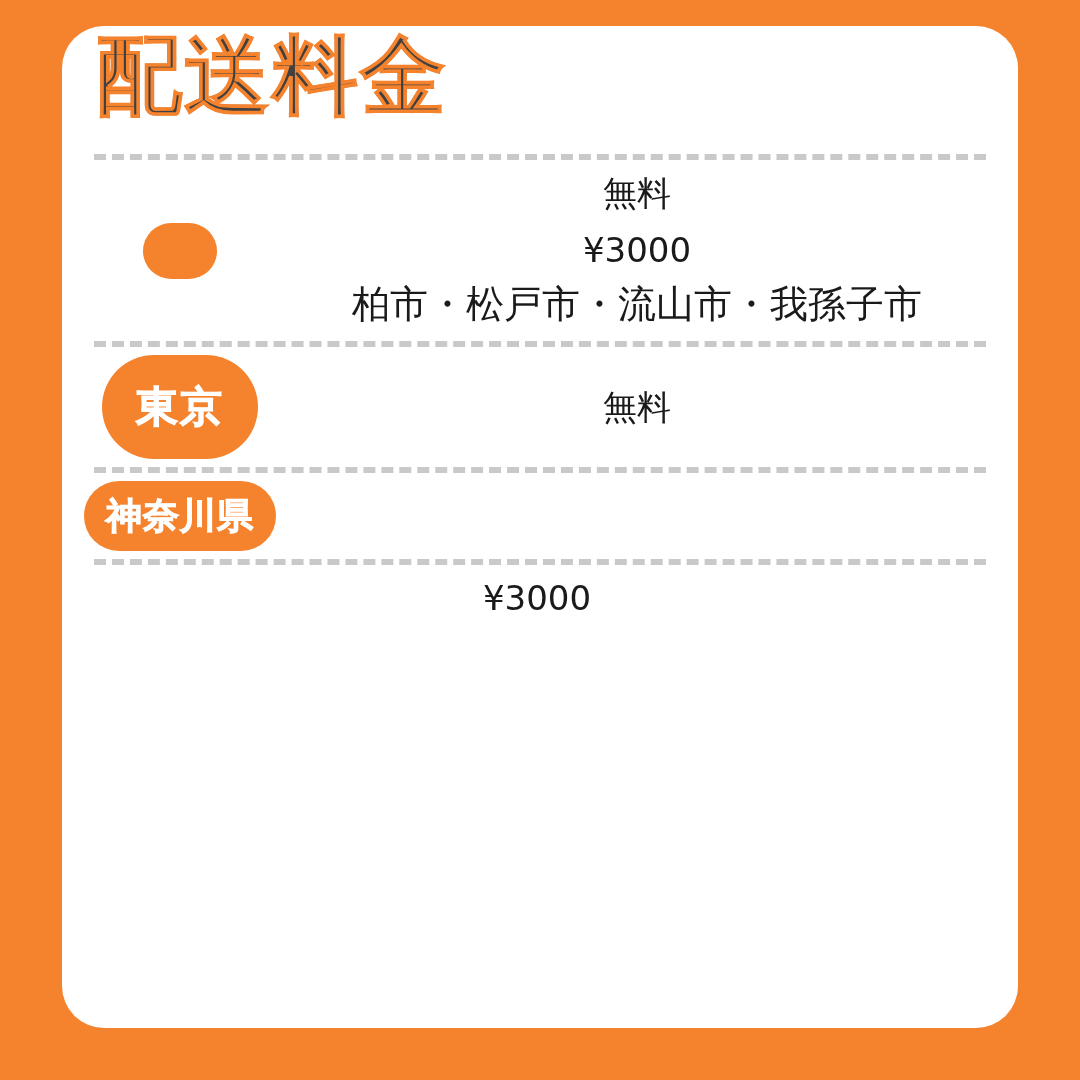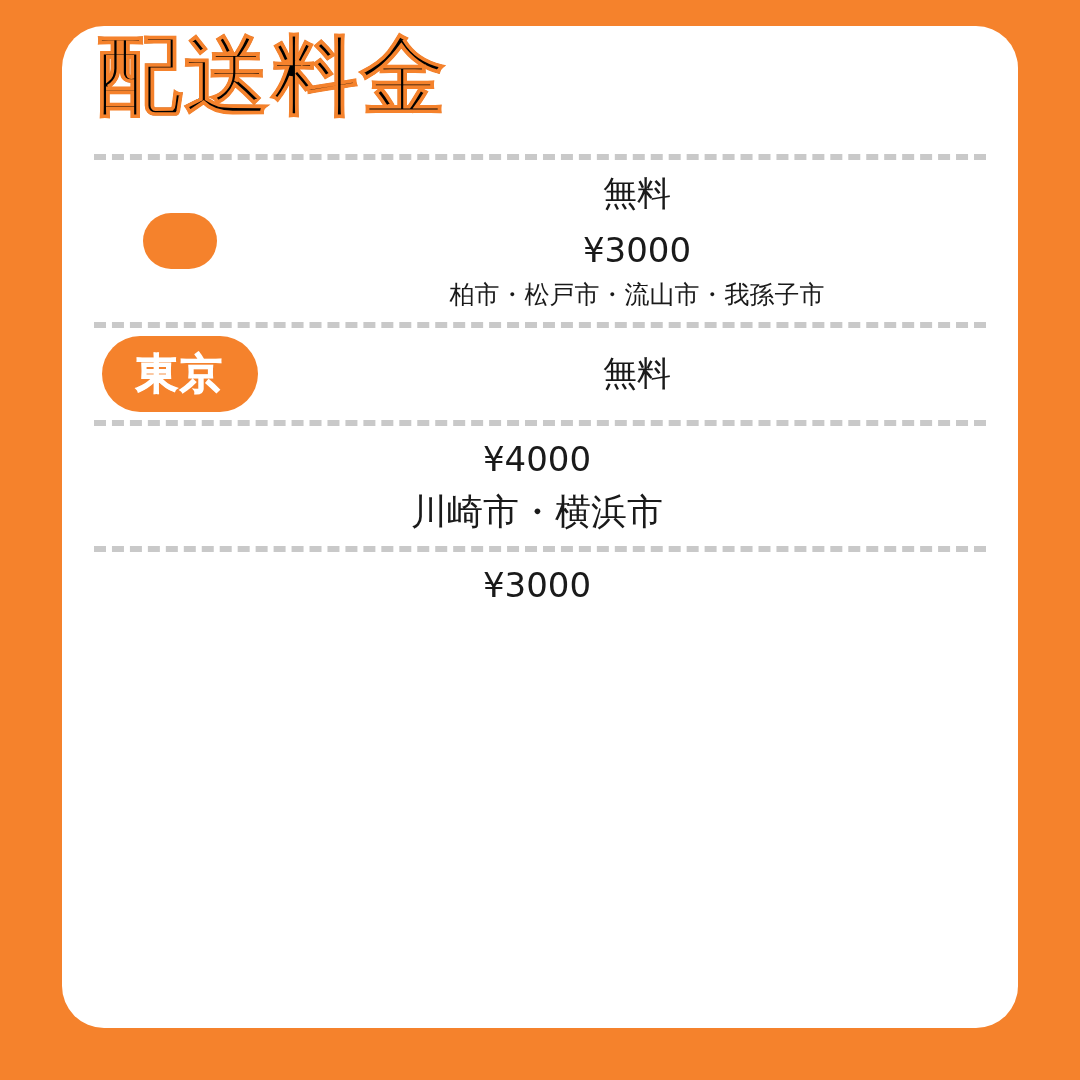--- a/index.html
+++ b/index.html
@@ -34,21 +34,21 @@
   }
 
   
   .title {
     position: absolute;
     left: 96px;
     top: 28px;
     font-family: "DejaVu Sans", "Liberation Sans", sans-serif;
     font-size: 86px;
     font-weight: bold;
-    color: #000000;
+    color: #404040;
     letter-spacing: 2px;
     line-height: 1.1;
     z-index: 5;
     -webkit-text-stroke: 1px #F5822C;
   }
 
   
   .content {
     position: absolute;
     left: 62px;
@@ -92,21 +92,21 @@
 
   .badge-vertical {
     writing-mode: vertical-rl;
     font-size: 44px;
     padding: 22px 12px;
     letter-spacing: 4px;
   }
 
   .badge-h-lg {
     font-size: 42px;
-    padding: 14px 34px;
+    padding: 28px 34px;
     letter-spacing: 2px;
   }
 
   .badge-h-md {
     font-size: 36px;
     padding: 14px 22px;
     letter-spacing: 1px;
   }
 
   .info-col {
@@ -121,21 +121,21 @@
     font-size: 34px;
     line-height: 1.5;
   }
 
   .areas {
     font-size: 36px;
     line-height: 1.48;
   }
 
   .areas-sm {
-    font-size: 25px;
+    font-size: 38px;
     line-height: 1.5;
   }
 
   .gap-sm { height: 6px; }
 </style>
 </head>
 <body>
 
 <div class="poster">
 
@@ -163,23 +163,22 @@
       <div class="badge-col">
         <div class="badge badge-h-lg">東京</div>
       </div>
       <div class="info-col">
         <div class="price">無料</div>
       </div>
     </div>
 
     <div class="divider"></div>
     <div class="row">
-      <div class="info-col">
-        <div class="price">¥4000</div>
-        <div class="areas">川崎市・横浜市</div>
+      <div class="badge-col">
+        <div class="badge badge-h-md">神奈川県</div>
       </div>
     </div>
 
     <div class="divider"></div>
     <div class="row">
       <div class="info-col">
         <div class="price">¥3000</div>
       </div>
     </div>
 

